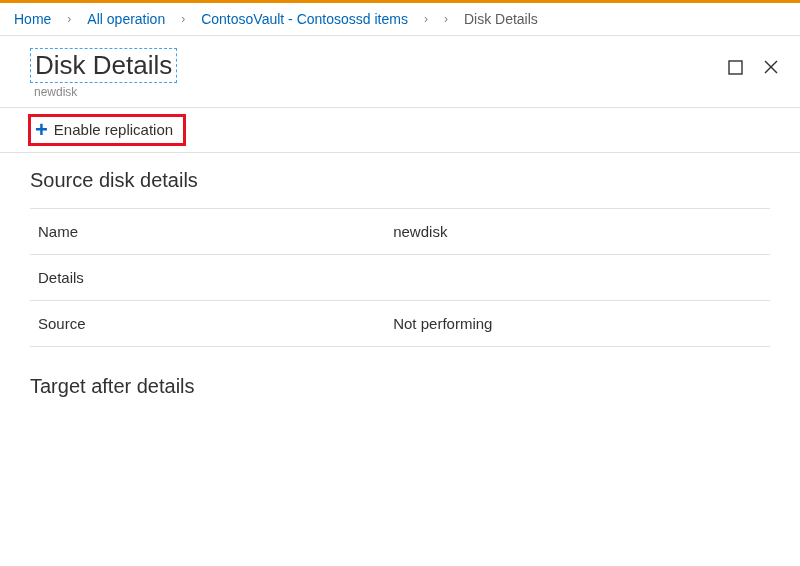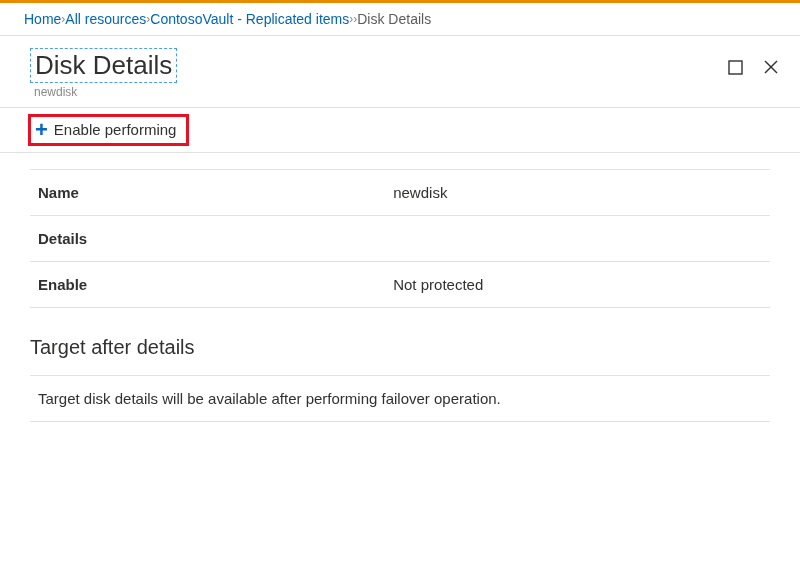--- a/index.html
+++ b/index.html
@@ -7,29 +7,29 @@
       font-family: "Segoe UI", Arial, sans-serif;
       font-size: 14px;
       color: #323130;
       background: #fff;
       width: 800px;
       height: 566px;
       overflow: hidden;
       border-top: 3px solid #e88b00;
     }
     .breadcrumb {
-      padding: 8px 24px;
+      padding: 8px 14px;
       border-bottom: 1px solid #e1e1e1;
       font-size: 14px;
       color: #605e5c;
       white-space: nowrap;
       overflow: hidden;
       display: flex;
       align-items: center;
-      gap: 0;
+      gap: 16px;
     }
     .breadcrumb a { color: #0066b8; text-decoration: none; cursor: pointer; }
     .breadcrumb .sep { color: #888; font-size: 12px; }
     .breadcrumb .current { color: #5c5c5c; }
     .header {
       padding: 12px 20px 8px 30px;
       display: flex;
       align-items: flex-start;
       justify-content: space-between;
     }
@@ -90,39 +90,39 @@
       width: 100%;
       border-collapse: collapse;
       margin-bottom: 28px;
     }
     table.details tr { border-top: 1px solid #e1e1e1; border-bottom: 1px solid #e1e1e1; }
     table.details td {
       padding: 14px 8px;
       font-size: 15px;
       vertical-align: middle;
     }
-    table.details td.label { font-weight: 700; width: 48%; }
+    table.details td.label { font-weight: 400; width: 48%; }
     table.details td.value { color: #323130; white-space: nowrap; overflow: hidden; text-overflow: ellipsis; max-width: 1px; }
     .info-text {
       border-top: 1px solid #e1e1e1;
       border-bottom: 1px solid #e1e1e1;
       padding: 14px 8px;
       font-size: 15px;
       color: #323130;
     }
   </style>
 </head>
 <body>
 
 <div class="breadcrumb">
   <a>Home</a>
   <span class="sep">›</span>
-  <a>All resources</a>
+  <a>All operation</a>
   <span class="sep">›</span>
-  <a>ContosoVault - Replicated items</a>
+  <a>ContosoVault - Contosossd items</a>
   <span class="sep">›</span>
   <span class="sep">›</span>
   <span class="current">Disk Details</span>
 </div>
 
 <div class="header">
   <div class="header-left">
     <span class="page-title">Disk Details</span>
     <span class="subtitle">newdisk</span>
   </div>
@@ -137,39 +137,39 @@
           <line x1="2" y1="2" x2="14" y2="14" stroke="#323130" stroke-width="1.4"></line>
           <line x1="14" y1="2" x2="2" y2="14" stroke="#323130" stroke-width="1.4"></line>
         </svg>
     </span>
   </div>
 </div>
 
 <div class="toolbar">
   <button class="enable-btn">
     <span class="plus-icon">+</span>
-    <span>Enable performing</span>
+    <span>Enable replication</span>
   </button>
 </div>
 
 <div class="content">
 
+  <div class="section-title">Source disk details</div>
   <table class="details">
     <tbody>
         <tr>
       <td class="label">Name</td>
       <td class="value">newdisk</td>
     </tr>
     <tr>
       <td class="label">Details</td>
       <td class="value"></td>
     </tr>
     <tr>
-      <td class="label">Enable</td>
-      <td class="value">Not protected</td>
+      <td class="label">Source</td>
+      <td class="value">Not performing</td>
     </tr>
   </tbody>
     </table>
 
   <div class="section-title">Target after details</div>
-  <div class="info-text">Target disk details will be available after performing failover operation.</div>
 
 </div>
 
 </body></html>

